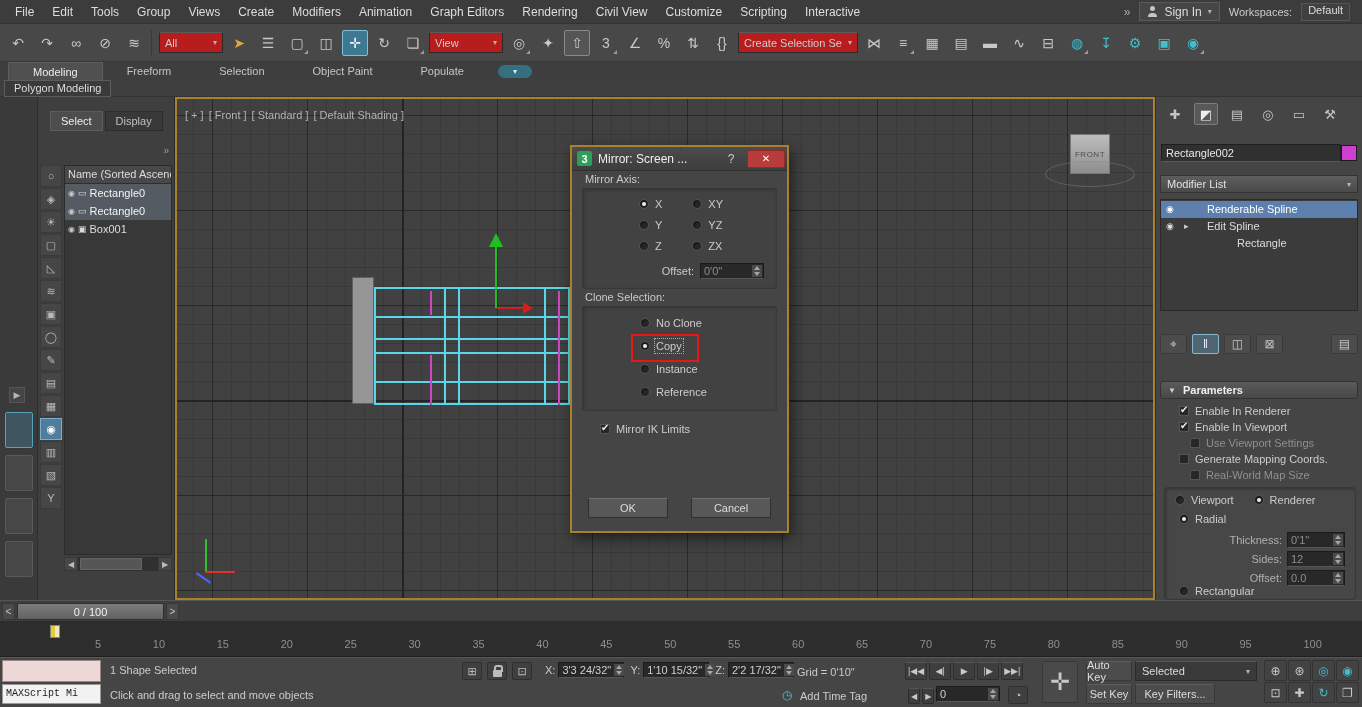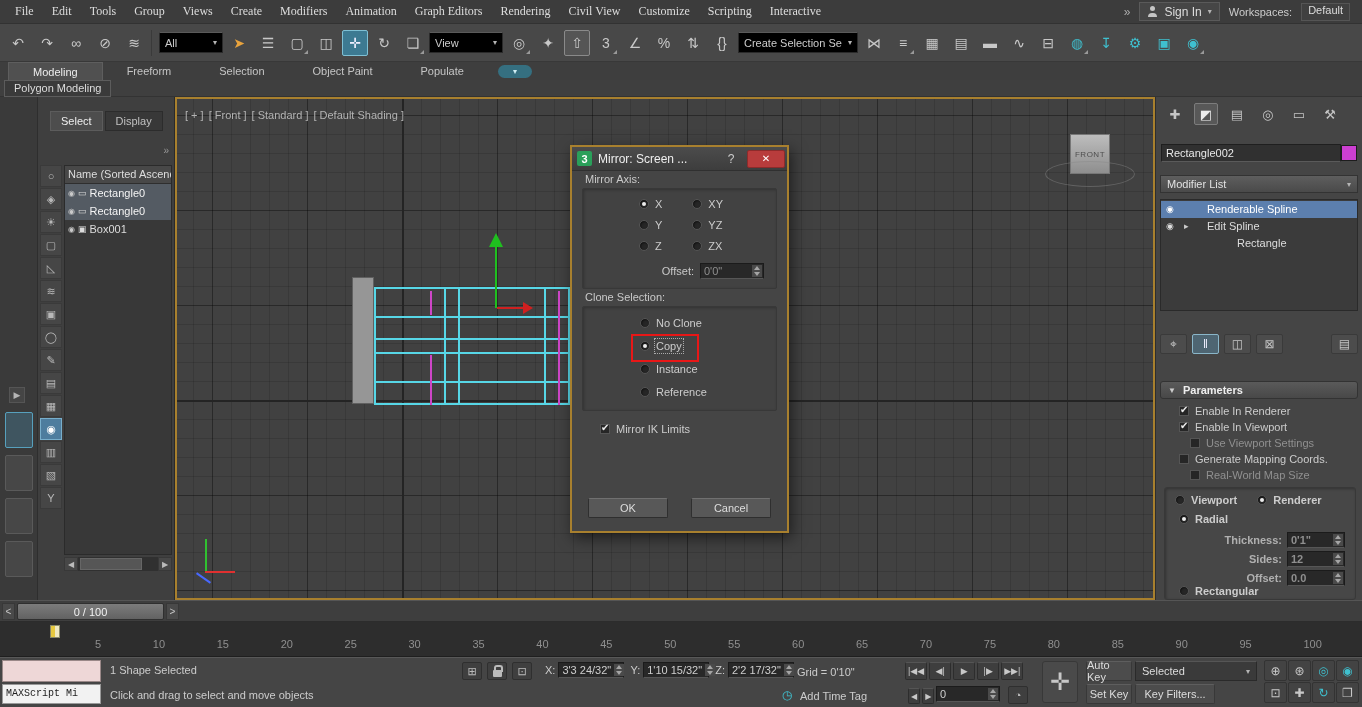--- a/index.html
+++ b/index.html
@@ -1,21 +1,21 @@
 <!DOCTYPE html>
 <html><head>
 <meta charset="utf-8">
 <style>
   html,body{margin:0;padding:0;background:#2b2b2b;}
   #app{position:relative;width:1362px;height:707px;background:#444;font-family:"Liberation Sans",sans-serif;font-size:12px;color:#ddd;overflow:hidden;}
   #app *{box-sizing:border-box;}
 
   
   .menubar{position:absolute;left:0;top:0;width:100%;height:24px;background:#3c3c3c;border-bottom:1px solid #323232;display:flex;align-items:center;padding-left:6px;}
-  .menu-items{display:flex;font-family:Liberation Serif, serif;}
+  .menu-items{display:flex;}
   .menu-item{padding:4px 9px;color:#ddd;font-size:12px;white-space:nowrap;cursor:default;}
   .menubar-right{margin-left:auto;display:flex;align-items:center;gap:9px;padding-right:12px;}
   .overflow-chevron{color:#aaa;font-size:12px;}
   .signin{display:flex;align-items:center;gap:6px;background:#464646;border:1px solid #5a5a5a;height:19px;padding:0 7px;}
   .person-icon{width:11px;height:11px;position:relative;display:inline-block;}
   .person-icon::before{content:"";position:absolute;left:3px;top:0;width:5px;height:5px;border-radius:50%;background:#c5c5c5;}
   .person-icon::after{content:"";position:absolute;left:1px;bottom:0;width:9px;height:4px;border-radius:4px 4px 0 0;background:#c5c5c5;}
   .drop-arrow{font-size:8px;color:#b5b5b5;}
   .ws-label{color:#ccc;font-size:11px;}
   .ws-select{display:flex;align-items:center;gap:14px;background:#404040;border:1px solid #555;height:18px;padding:0 6px;font-size:11px;color:#ddd;flex-direction:column;}
@@ -23,21 +23,21 @@
   
   .toolbar{position:absolute;left:0;top:24px;width:100%;height:38px;background:#484848;border-bottom:1px solid #383838;display:flex;align-items:center;padding:0 5px;}
   .tgroup{display:flex;align-items:center;gap:3px;}
   .tbtn{position:relative;width:26px;height:26px;display:flex;align-items:center;justify-content:center;font-size:14px;color:#c8c8c8;border:1px solid transparent;border-radius:2px;cursor:default;}
   .tbtn.active{background:#3d7a92;border-color:#7fc0d4;color:#eef;}
   .tbtn.outlined{background:#555;border-color:#8a8a8a;}
   .tbtn.teal{color:#3fc0cf;}
   .tbtn.orange{color:#e8a33d;}
   .tbtn.fly::after{content:"";position:absolute;right:1px;bottom:1px;border-left:4px solid transparent;border-bottom:4px solid #9a9a9a;}
   .tsep{width:1px;height:26px;background:#3a3a3a;margin:0 4px;}
-  .tdrop{height:21px;background:#000000;border:1px solid #2a2a2a;border-top-color:#5a5a5a;display:flex;align-items:center;justify-content:space-between;padding:0 5px;gap:6px;font-size:11px;color:#ccc;margin:0 3px;}
+  .tdrop{height:21px;background:#b91c1c;border:1px solid #2a2a2a;border-top-color:#5a5a5a;display:flex;align-items:center;justify-content:space-between;padding:0 5px;gap:6px;font-size:11px;color:#ccc;margin:0 3px;}
 
   
   .ribbon-tabs{position:absolute;left:0;top:62px;width:100%;height:18px;background:#3e3e3e;display:flex;align-items:stretch;padding-left:8px;}
   .rtab{padding:2px 24px;font-size:11px;color:#c5c5c5;display:flex;align-items:center;}
   .rtab.active{background:#505050;border:1px solid #5e5e5e;border-bottom:none;color:#eee;}
   .ribbon-pill{margin-left:10px;align-self:center;width:34px;height:13px;border-radius:7px;background:#356f80;display:flex;align-items:center;justify-content:center;gap:2px;color:#cfeff5;font-size:8px;}
   .subtab-row{position:absolute;left:0;top:80px;width:100%;height:17px;background:#3f3f3f;border-bottom:1px solid #333;}
   .subtab{position:absolute;left:4px;top:0;height:17px;background:#3a3a3a;border:1px solid #5c5c5c;padding:1px 9px;font-size:11px;color:#ddd;}
 
   
@@ -152,21 +152,21 @@
   .stack-row.indent .slbl{margin-left:76px;}
   .cp-stack-tools{position:absolute;left:4px;right:4px;top:237px;display:flex;gap:5px;}
   .cpt{width:27px;height:20px;display:flex;align-items:center;justify-content:center;color:#c5c5c5;font-size:12px;background:#4c4c4c;border:1px solid #3a3a3a;border-radius:2px;}
   .cpt.outlined{background:#4e6572;border-color:#8ab6c9;color:#eef;}
   .cp-stack-tools .cpt:last-of-type{margin-left:auto;}
   .cp-rollout{position:absolute;left:4px;right:4px;top:284px;height:18px;background:linear-gradient(#5a5a5a,#484848);border:1px solid #333;border-radius:3px;display:flex;align-items:center;gap:7px;padding:0 7px;font-size:11px;font-weight:bold;color:#eee;}
   .cp-rollout .arr{font-size:8px;color:#ccc;font-weight:normal;}
   .cp-checks{position:absolute;left:11px;right:4px;top:308px;display:flex;flex-direction:column;gap:4px;}
   .checkbox.ind{margin-left:11px;}
   .checkbox.dim{color:#909090;}
-  .cp-group{position:absolute;left:8px;right:6px;top:390px;height:113px;border:1px solid #383838;border-radius:3px;background:#474747;box-shadow:inset 1px 1px 3px rgba(0,0,0,.3);overflow:hidden;font-weight:bold;}
+  .cp-group{position:absolute;left:8px;right:6px;top:390px;height:113px;border:1px solid #383838;border-radius:3px;background:#474747;box-shadow:inset 1px 1px 3px rgba(0,0,0,.3);overflow:hidden;}
   .cp-vr-row{position:absolute;left:10px;top:6px;display:flex;gap:20px;}
   .cp-radial{position:absolute;left:14px;top:25px;}
   .cp-fields{position:absolute;left:0;right:10px;top:44px;display:flex;flex-direction:column;gap:3px;}
   .cp-field{display:flex;align-items:center;justify-content:flex-end;gap:5px;font-size:11px;color:#b0b0b0;}
   .cp-field .numfield{width:58px;}
   .cp-rect{position:absolute;left:14px;top:97px;}
 
   
   .timeslider{position:absolute;left:0;top:600px;width:100%;height:22px;background:#3e3e3e;border-top:1px solid #555;border-bottom:1px solid #2c2c2c;}
   .ts-arrow{position:absolute;top:2px;width:13px;height:17px;background:#4a4a4a;border:1px solid #383838;display:flex;align-items:center;justify-content:center;font-size:10px;color:#c5c5c5;}

